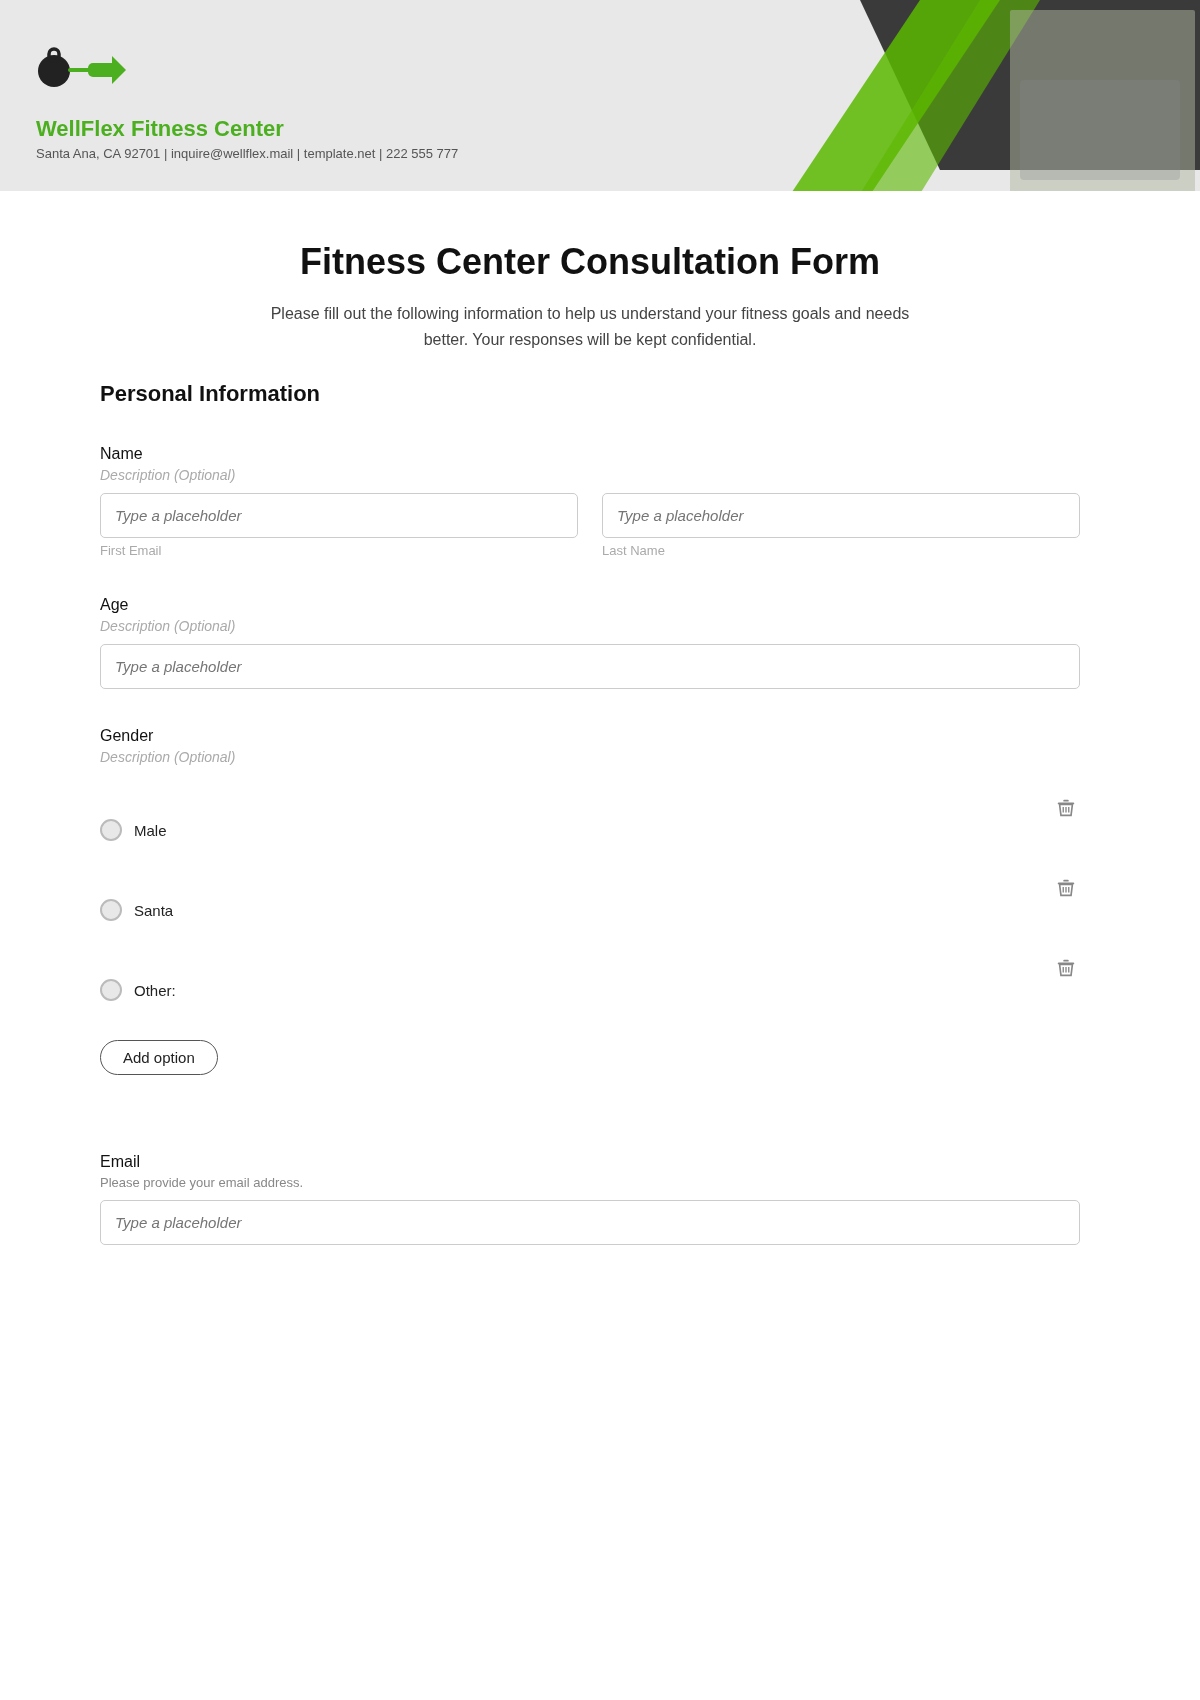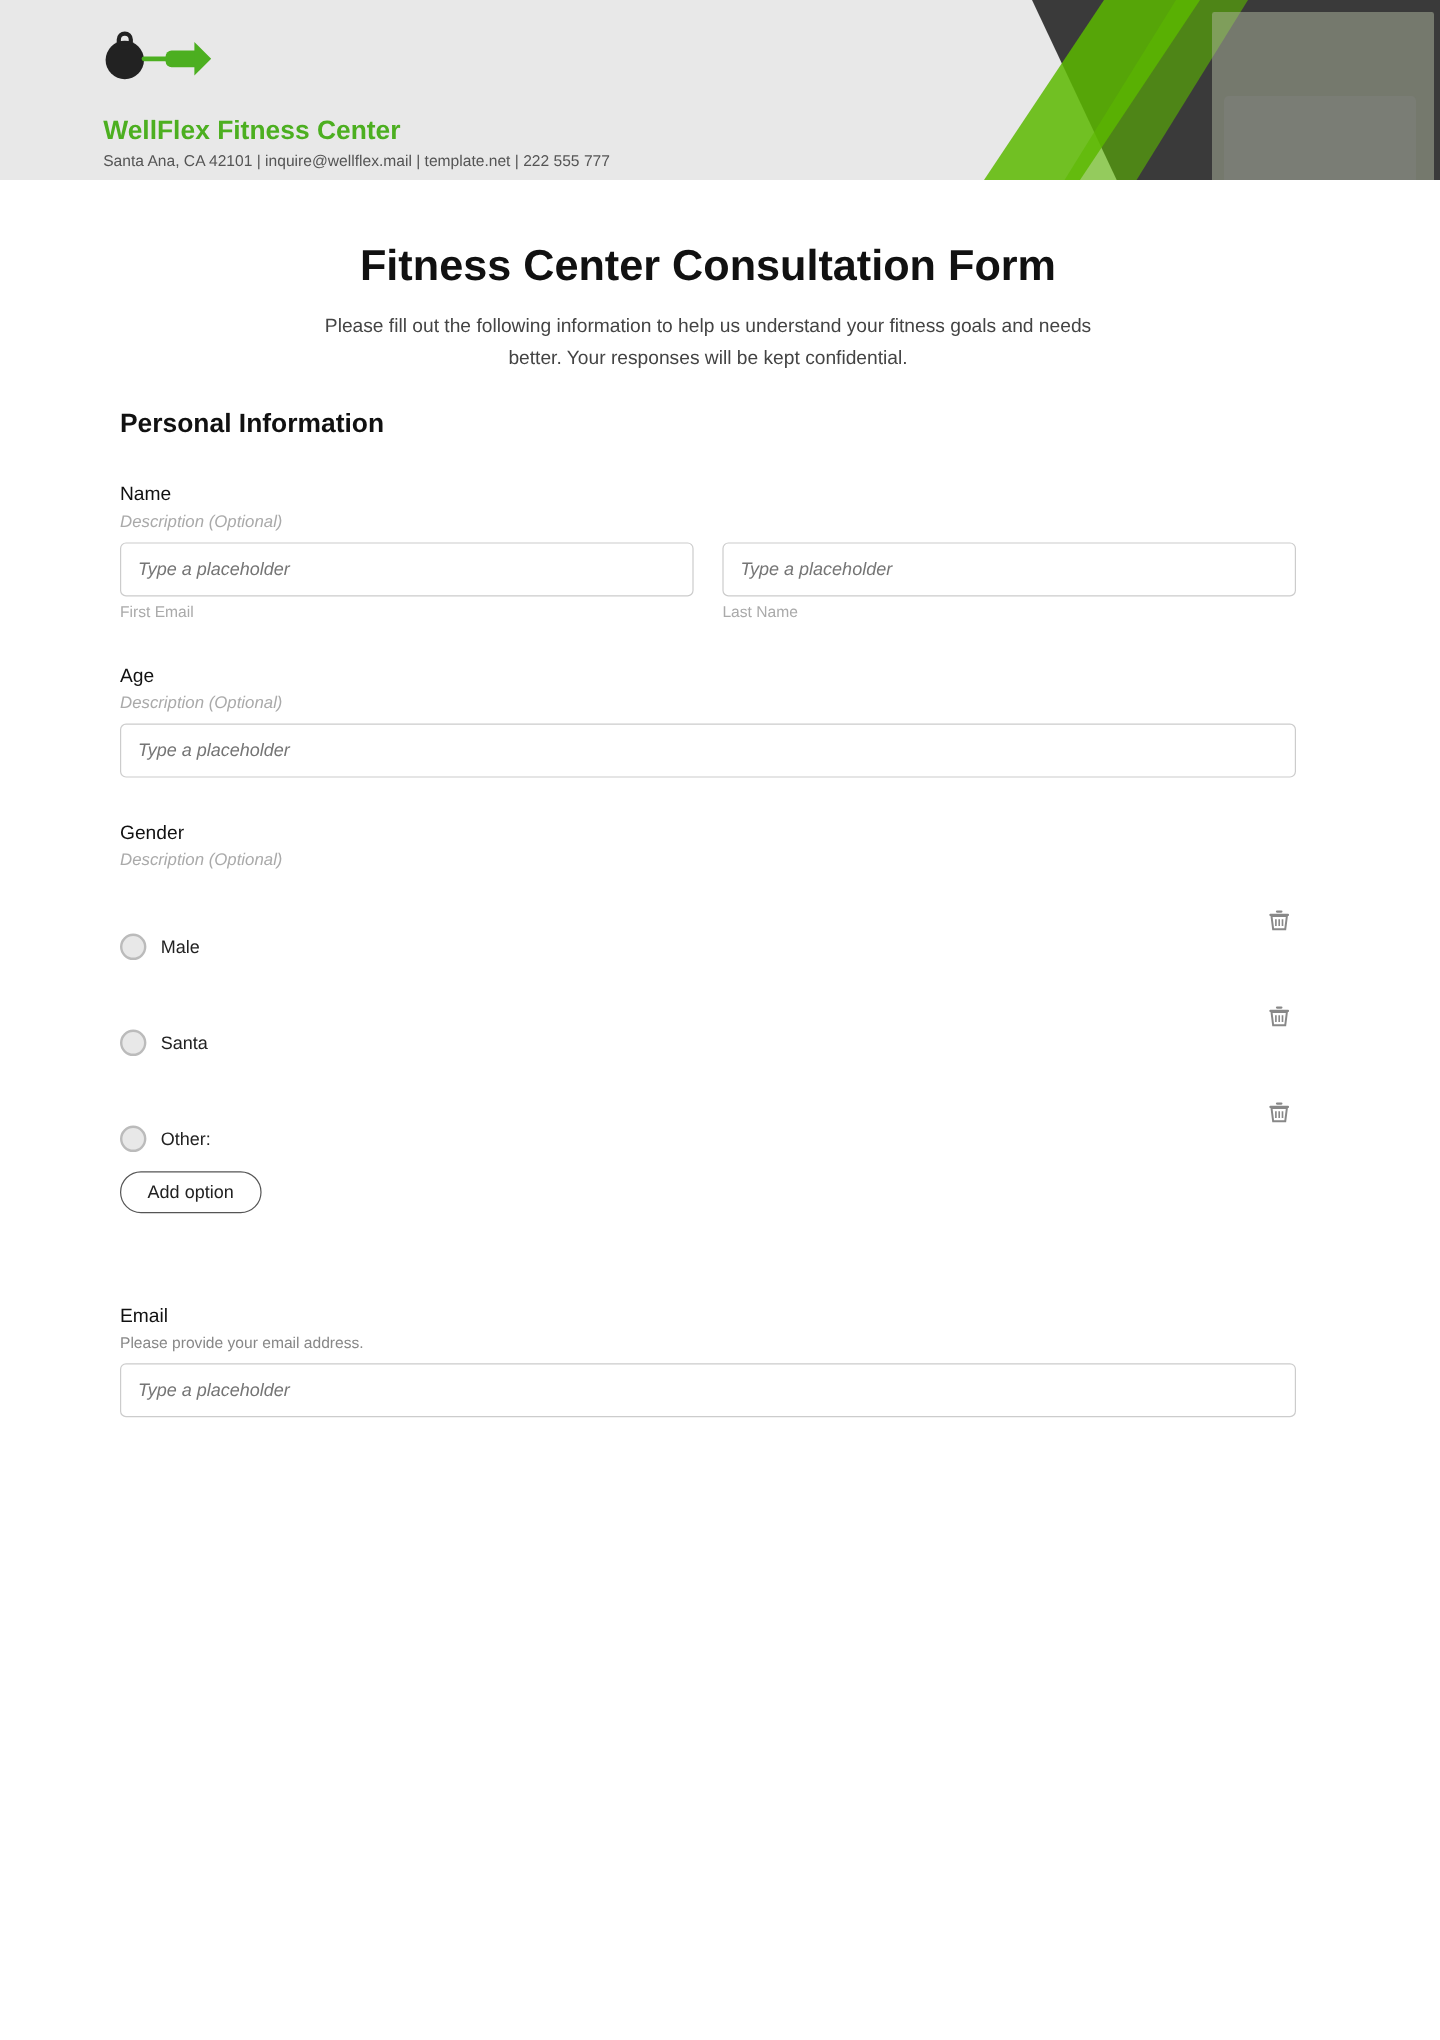--- a/index.html
+++ b/index.html
@@ -8,25 +8,25 @@
       background: #fff;
       color: #222;
       width: 1200px;
       min-height: 1700px;
     }
 
     
     .header {
       position: relative;
       background: #e8e8e8;
-      height: 150px;
+      height: 191px;
       overflow: hidden;
       display: flex;
       align-items: center;
-      padding: 30px 86px;
+      padding: 30px 36px;
     }
     .header-bg-shapes {
       position: absolute;
       right: 0;
       top: 0;
       width: 540px;
       height: 210px;
     }
     .header-logo-area {
       position: relative;
@@ -162,21 +162,21 @@
     
     .add-option-btn {
       display: inline-block;
       border: 1.5px solid #555;
       border-radius: 20px;
       padding: 8px 22px;
       font-size: 15px;
       color: #222;
       background: #fff;
       cursor: pointer;
-      margin-top: 2px;
+      margin-top: 25px;
       text-align: right;
     }
   </style>
 </head>
 <body>
 
 <div class="header">
 
   <svg class="header-bg-shapes" viewBox="0 0 540 210" preserveAspectRatio="xMaxYMin slice" xmlns="http://www.w3.org/2000/svg">
 
@@ -197,21 +197,21 @@
 
       <circle cx="18" cy="40" r="16" fill="#222"></circle>
       <rect x="13" y="18" width="10" height="12" rx="5" fill="none" stroke="#222" stroke-width="3.5"></rect>
 
       <rect x="52" y="32" width="30" height="14" rx="5" fill="#4caf20"></rect>
       <polygon points="76,25 90,39 76,53" fill="#4caf20"></polygon>
 
       <rect x="32" y="37" width="22" height="4" rx="2" fill="#4caf20"></rect>
     </svg>
     <div class="brand-name">WellFlex Fitness Center</div>
-    <div class="brand-info">Santa Ana, CA 42101 | inquire@wellflex.mail | template.net | 222 555 777</div>
+    <div class="brand-info">Santa Ana, CA 92701 | inquire@wellflex.mail | template.net | 222 555 777</div>
   </div>
 </div>
 
 <div class="main">
 
   <div class="form-title">Fitness Center Consultation Form</div>
   <div class="form-subtitle">Please fill out the following information to help us understand your fitness goals and needs better. Your responses will be kept confidential.</div>
 
   <div class="section-title">Personal Information</div>
 

